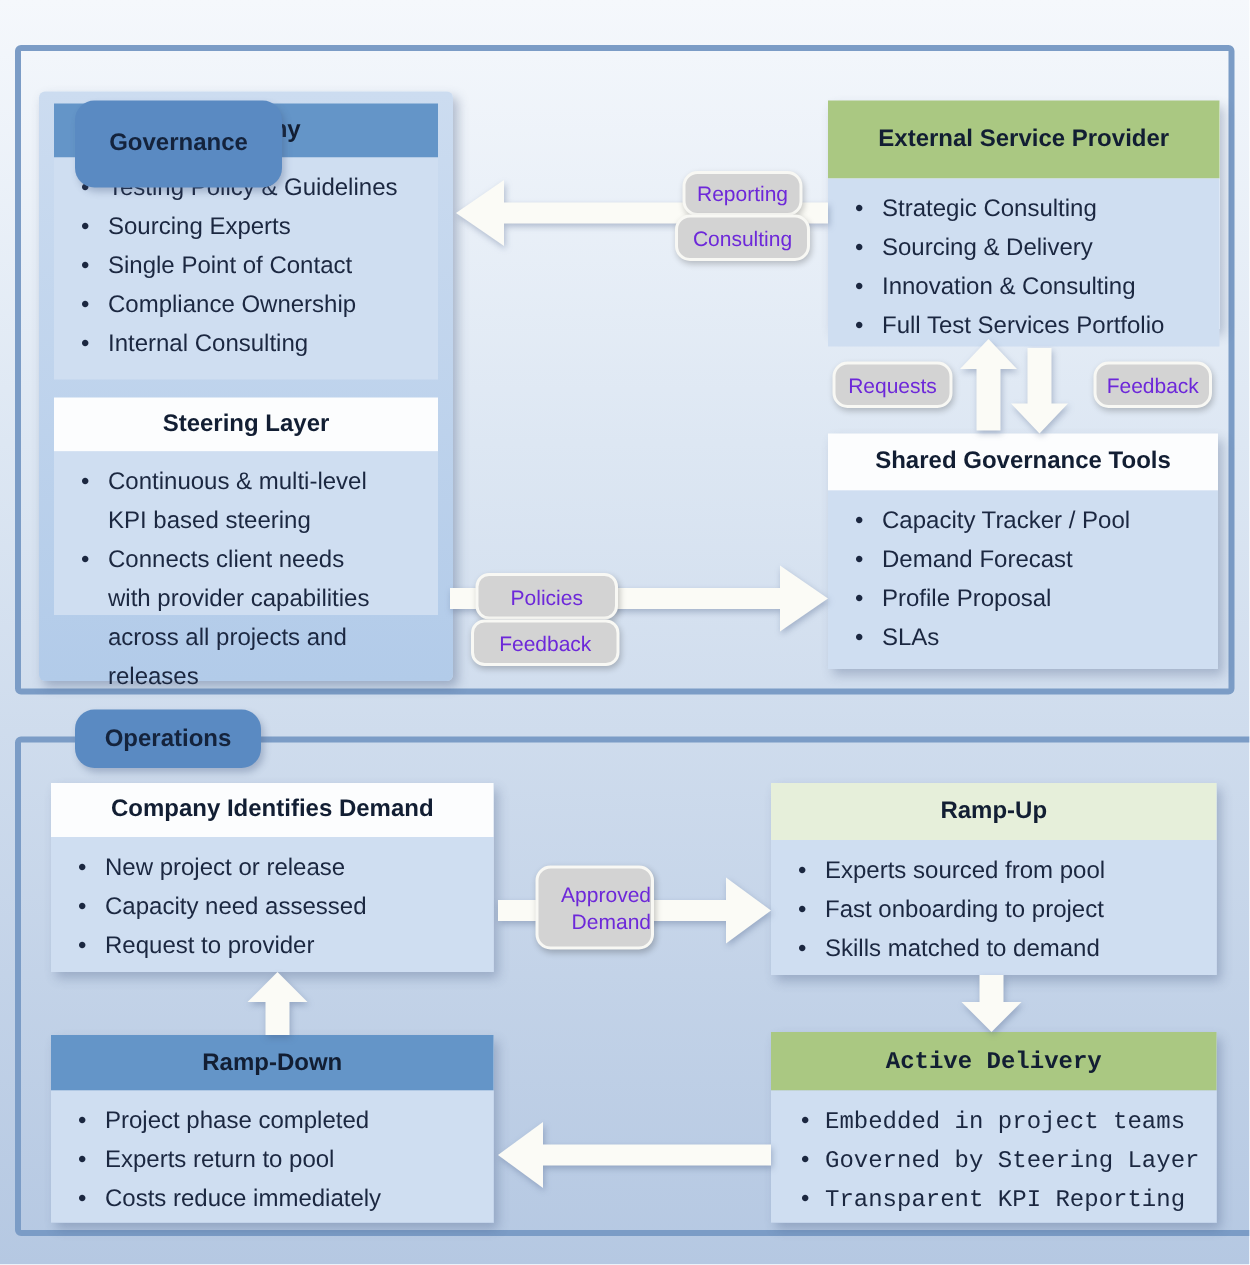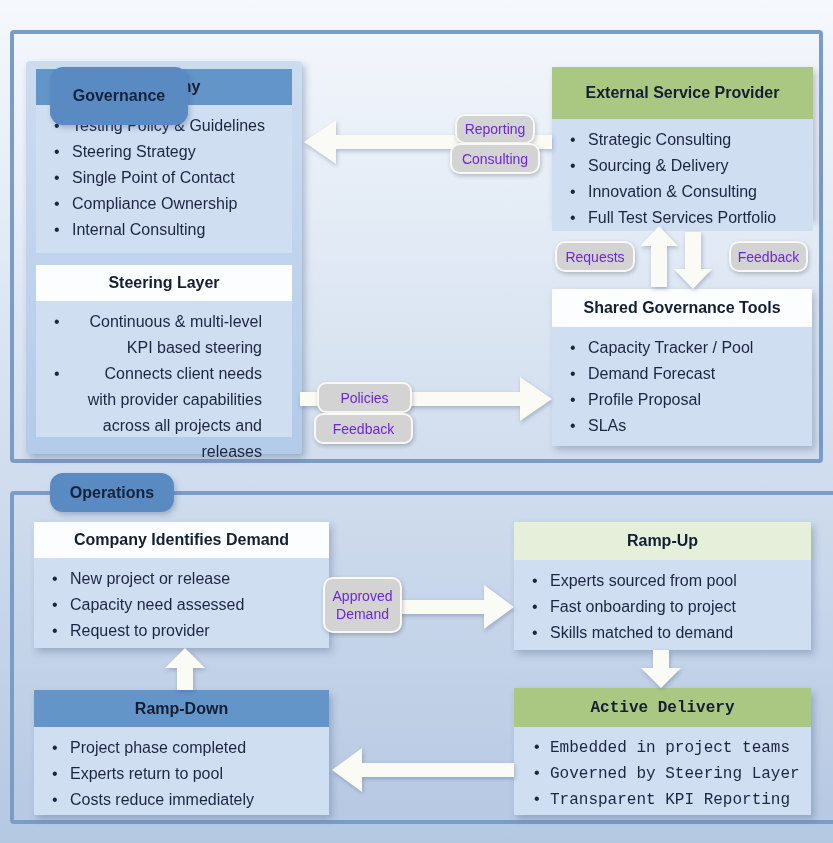--- a/index.html
+++ b/index.html
@@ -46,21 +46,21 @@
   ul.bullets li{
     position:relative;padding-left:24px;font-size:16px;line-height:26px;color:#1b2740;
   }
   ul.bullets li::before{content:"\2022";position:absolute;left:6px;font-size:16px;}
   ul.bullets.narrow{padding-right:30px;}
 
   
   .cg-hdr1{top:8px;height:36px;}
   .cg-ul1{top:44px;height:148px;}
   .cg-hdr2{top:204px;height:36px;}
-  .cg-ul2{top:240px;height:136px;text-align:right;}
+  .cg-ul2{top:240px;height:109px;}
 
   
   .esp{left:548px;top:63px;width:261px;height:152px;}
   .esp .hdr{height:52px;}
   .esp ul{height:112px;}
   .sgt{left:548px;top:285px;width:260px;height:157px;}
   .sgt .hdr{height:38px;}
   .sgt ul{height:119px;}
   .cid{left:30px;top:522px;width:295px;height:126px;}
   .cid .hdr{height:36px;}
@@ -142,21 +142,21 @@
     </div>
     <div class="arrow a-feedback-down" style="position:absolute;left:660px;top:198px;">
       <div class="shaft"></div>
       <div class="head"></div>
     </div>
 
     <div class="wrapper company-group" style="left:12px;top:27px;">
       <div class="hdr blue cg-hdr1">Company</div>
       <ul class="bullets cg-ul1">
           <li>Testing Policy &amp; Guidelines</li>
-          <li>Steering Strategy</li>
+          <li>Sourcing Experts</li>
           <li>Single Point of Contact</li>
           <li>Compliance Ownership</li>
           <li>Internal Consulting</li>
         </ul>
       <div class="hdr white cg-hdr2">Steering Layer</div>
       <ul class="bullets narrow cg-ul2">
           <li>Continuous &amp; multi-level KPI based steering</li>
           <li>Connects client needs with provider capabilities across all projects and releases</li>
         </ul>
     </div>
@@ -239,18 +239,18 @@
 
     <div class="box delivery" style="left:500px;top:193px;">
       <div class="hdr green">Active Delivery</div>
       <ul class="bullets">
           <li>Embedded in project teams</li>
           <li>Governed by Steering Layer</li>
           <li>Transparent KPI Reporting</li>
         </ul>
     </div>
 
-    <div class="glabel lab-approved" style="left:309px;top:82px;">Approved Demand</div>
+    <div class="glabel lab-approved" style="left:343px;top:82px;text-align:right;">Approved Demand</div>
   </section>
 
   <div class="tag ops">Operations</div>
 
 </div>
 
 </body></html>

